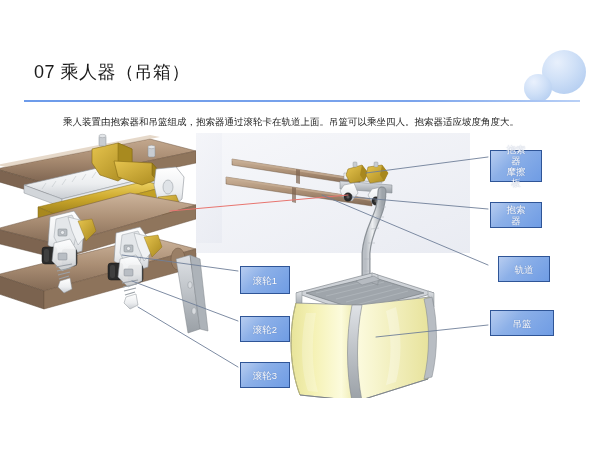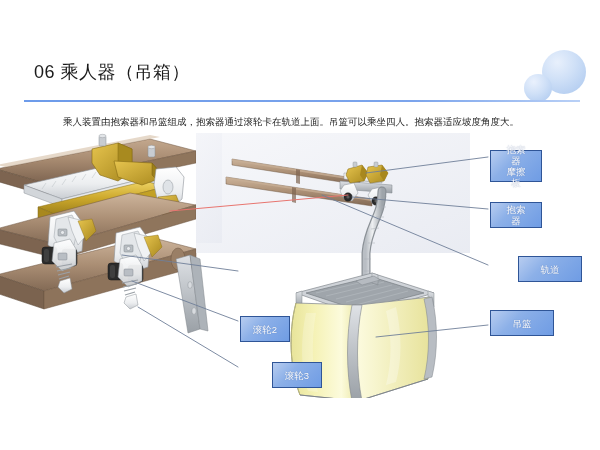--- a/index.html
+++ b/index.html
@@ -58,21 +58,21 @@
 </head>
 <body>
 
 <div id="slide">
 
   <div class="deco-circles">
     <div class="circle-big"></div>
     <div class="circle-small"></div>
   </div>
 
-  <div class="slide-title">06 乘人器（吊箱）</div>
+  <div class="slide-title">07 乘人器（吊箱）</div>
   <div class="divider"></div>
   <div class="subtitle">乘人装置由抱索器和吊篮组成，抱索器通过滚轮卡在轨道上面。吊篮可以乘坐四人。抱索器适应坡度角度大。</div>
 
   <div id="stage">
   <svg width="600" height="265" viewBox="0 0 600 265" xmlns="http://www.w3.org/2000/svg">
     <defs>
       <linearGradient id="gRail" x1="0" y1="0" x2="0" y2="1">
         <stop offset="0" stop-color="#c3a88e"></stop>
             <stop offset=".45" stop-color="#a98c72"></stop>
             <stop offset="1" stop-color="#7d6450"></stop>
@@ -344,34 +344,37 @@
       <path d="M138 174 L238 234"></path>
 
       <path d="M366 40 L488 24"></path>
       <path d="M352 64 L488 76"></path>
       <path d="M322 62 L488 132"></path>
       <path d="M376 204 L488 192"></path>
     </g>
   </svg>
   </div>
 
+  <div class="callout" style="left:240px;top:266px;width:50px;height:28px;">
+    <span>滚轮1</span>
+  </div>
   <div class="callout" style="left:240px;top:316px;width:50px;height:26px;text-align:center;">
     <span>滚轮2</span>
   </div>
-  <div class="callout" style="left:240px;top:362px;width:50px;height:26px;margin-left:32px;">
+  <div class="callout" style="left:240px;top:362px;width:50px;height:26px;">
     <span>滚轮3</span>
   </div>
 
   <div class="callout" style="left:490px;top:150px;width:52px;height:32px;flex-direction:column;">
     <span>抱索器</span>
     <span>摩擦板</span>
   </div>
   <div class="callout" style="left:490px;top:202px;width:52px;height:26px;">
     <span>抱索器</span>
   </div>
-  <div class="callout" style="left:518px;top:256px;width:64px;height:26px;">
+  <div class="callout" style="left:498px;top:256px;width:52px;height:26px;">
     <span>轨道</span>
   </div>
   <div class="callout" style="left:490px;top:310px;width:64px;height:26px;">
     <span>吊篮</span>
   </div>
 
 </div>
 
 </body></html>

